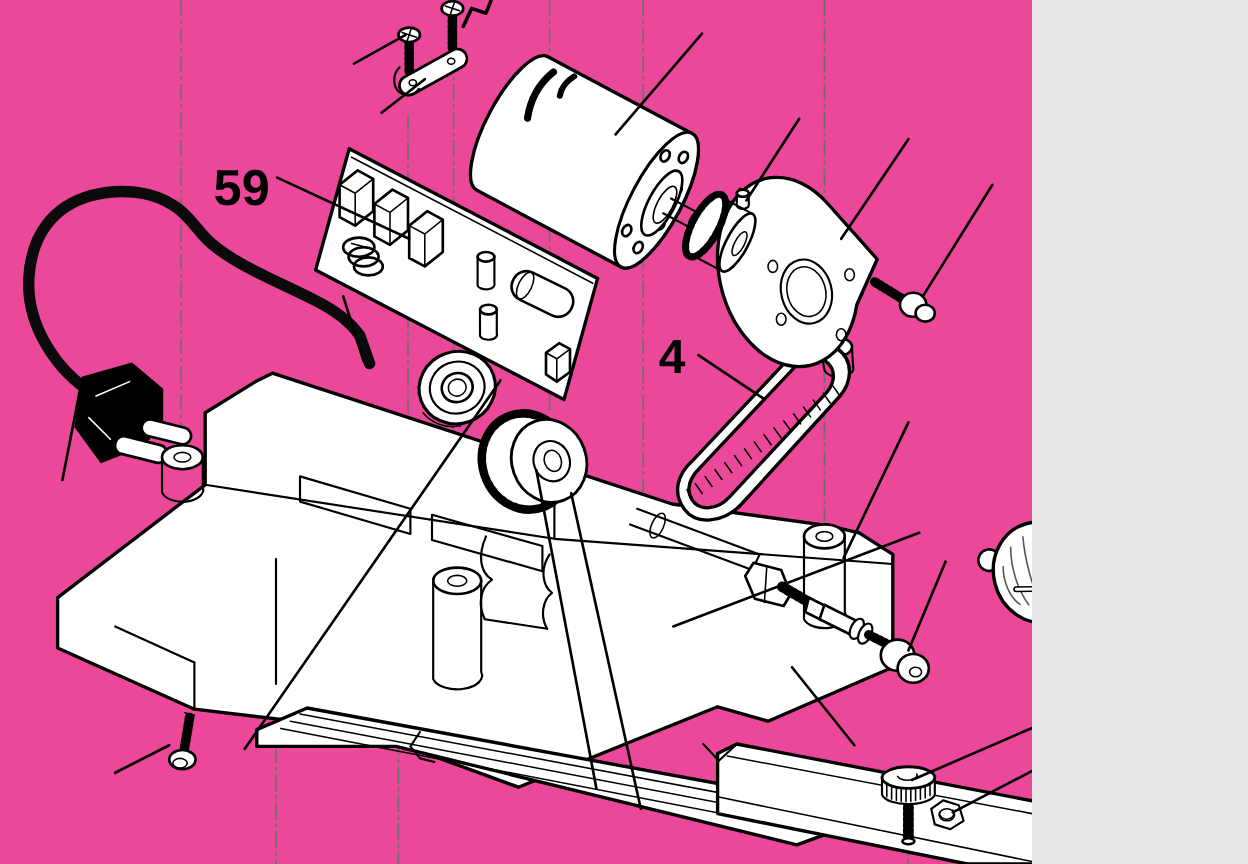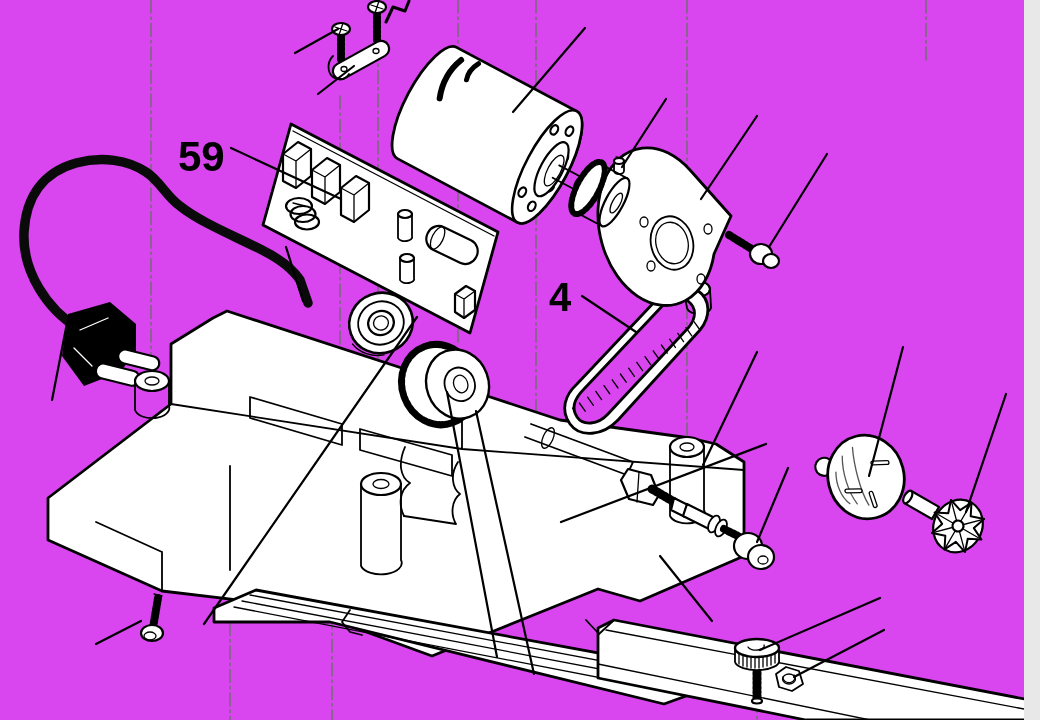--- a/index.html
+++ b/index.html
@@ -1,16 +1,16 @@
 <!DOCTYPE html>
 <html><head>
 <meta charset="utf-8">
 <style>
   html,body{margin:0;padding:0;background:#e8e8e8;}
-  .stage{position:relative;width:1024px;height:720px;background:#d946ef;overflow:hidden;
+  .stage{position:relative;width:860px;height:720px;background:#ec4899;overflow:hidden;
          font-family:"Liberation Sans",sans-serif;text-decoration:underline;}
   svg{position:absolute;inset:0;}
   svg *{stroke:#000;fill:none;stroke-width:2.2;stroke-linecap:round;stroke-linejoin:round;}
   .sil{stroke-width:2.8;fill:#fff;}
   .w{fill:#fff;}
   .thin{stroke-width:1.3;}
   .med{stroke-width:1.8;}
   .blk{fill:#000;stroke:none;}
   .cord{stroke-width:9.5;stroke:#0a0a0a;}
   .thr{stroke-width:8;stroke-dasharray:2.3 2.3;}

